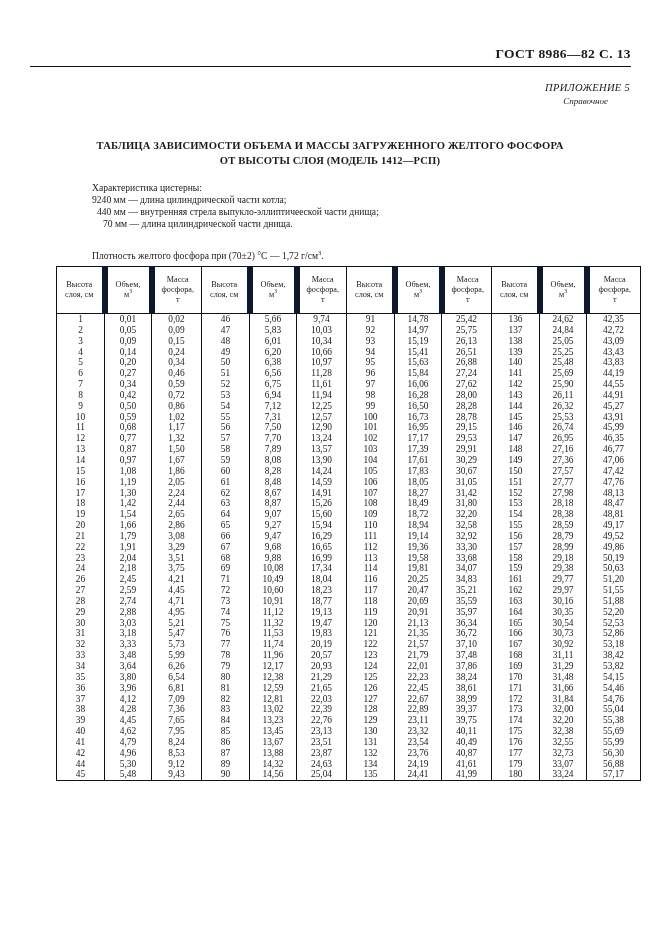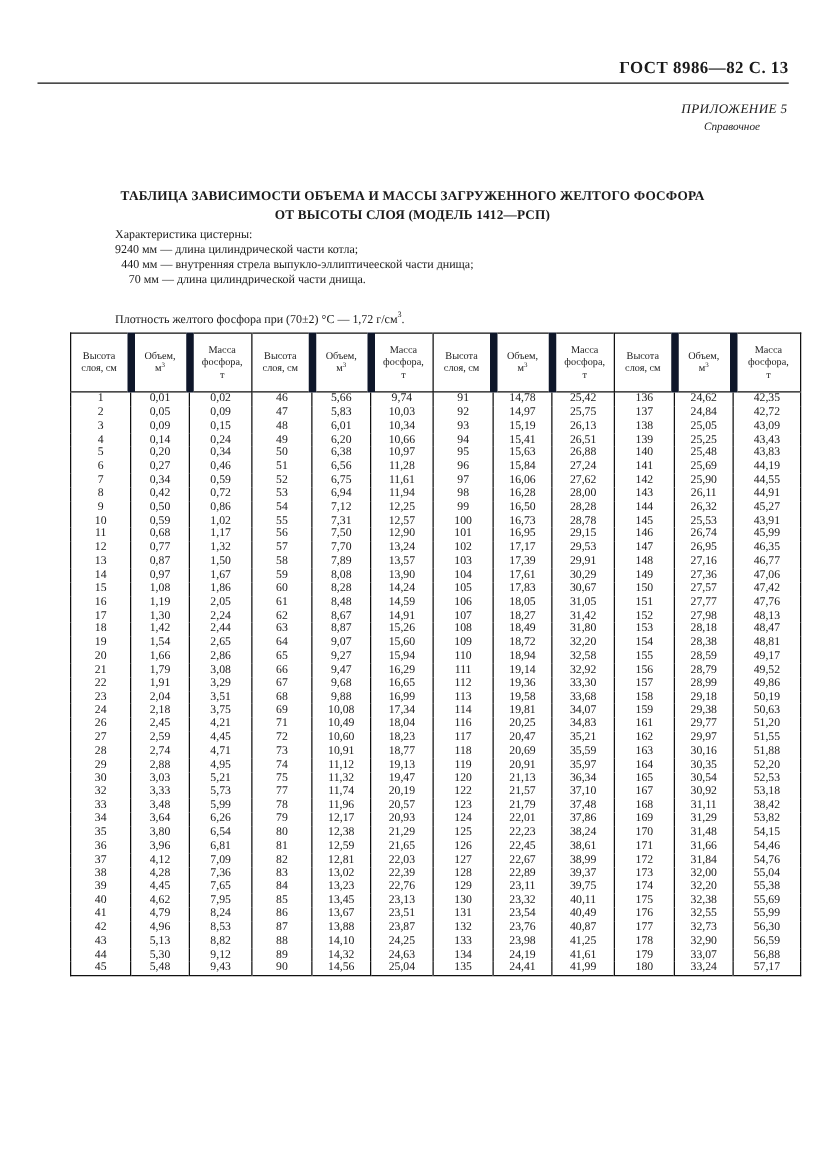--- a/index.html
+++ b/index.html
@@ -64,21 +64,20 @@
   .doc-title {
     position: absolute;
     top: 138px;
     left: 60px;
     width: 540px;
     text-align: center;
     font-weight: bold;
     font-size: 10.6px;
     line-height: 15px;
     letter-spacing: 0.15px;
-    margin-top: 12px;
   }
 
   
   .intro {
     position: absolute;
     top: 182px;
     left: 92px;
     font-size: 9.6px;
     line-height: 12.1px;
     white-space: nowrap;
@@ -650,20 +649,34 @@
             <td class="v">11,32</td>
             <td class="m grp-end">19,47</td>
             <td class="h">120</td>
             <td class="v">21,13</td>
             <td class="m grp-end">36,34</td>
             <td class="h">165</td>
             <td class="v">30,54</td>
             <td class="m last">52,53</td>
           </tr>
           <tr>
+            <td class="h">31</td>
+            <td class="v">3,18</td>
+            <td class="m grp-end">5,47</td>
+            <td class="h">76</td>
+            <td class="v">11,53</td>
+            <td class="m grp-end">19,83</td>
+            <td class="h">121</td>
+            <td class="v">21,35</td>
+            <td class="m grp-end">36,72</td>
+            <td class="h">166</td>
+            <td class="v">30,73</td>
+            <td class="m last">52,86</td>
+          </tr>
+          <tr>
             <td class="h">32</td>
             <td class="v">3,33</td>
             <td class="m grp-end">5,73</td>
             <td class="h">77</td>
             <td class="v">11,74</td>
             <td class="m grp-end">20,19</td>
             <td class="h">122</td>
             <td class="v">21,57</td>
             <td class="m grp-end">37,10</td>
             <td class="h">167</td>
@@ -804,34 +817,20 @@
             <td class="v">13,88</td>
             <td class="m grp-end">23,87</td>
             <td class="h">132</td>
             <td class="v">23,76</td>
             <td class="m grp-end">40,87</td>
             <td class="h">177</td>
             <td class="v">32,73</td>
             <td class="m last">56,30</td>
           </tr>
           <tr>
-            <td class="h">43</td>
-            <td class="v">5,13</td>
-            <td class="m grp-end">8,82</td>
-            <td class="h">88</td>
-            <td class="v">14,10</td>
-            <td class="m grp-end">24,25</td>
-            <td class="h">133</td>
-            <td class="v">23,98</td>
-            <td class="m grp-end">41,25</td>
-            <td class="h">178</td>
-            <td class="v">32,90</td>
-            <td class="m last">56,59</td>
-          </tr>
-          <tr>
             <td class="h">44</td>
             <td class="v">5,30</td>
             <td class="m grp-end">9,12</td>
             <td class="h">89</td>
             <td class="v">14,32</td>
             <td class="m grp-end">24,63</td>
             <td class="h">134</td>
             <td class="v">24,19</td>
             <td class="m grp-end">41,61</td>
             <td class="h">179</td>

